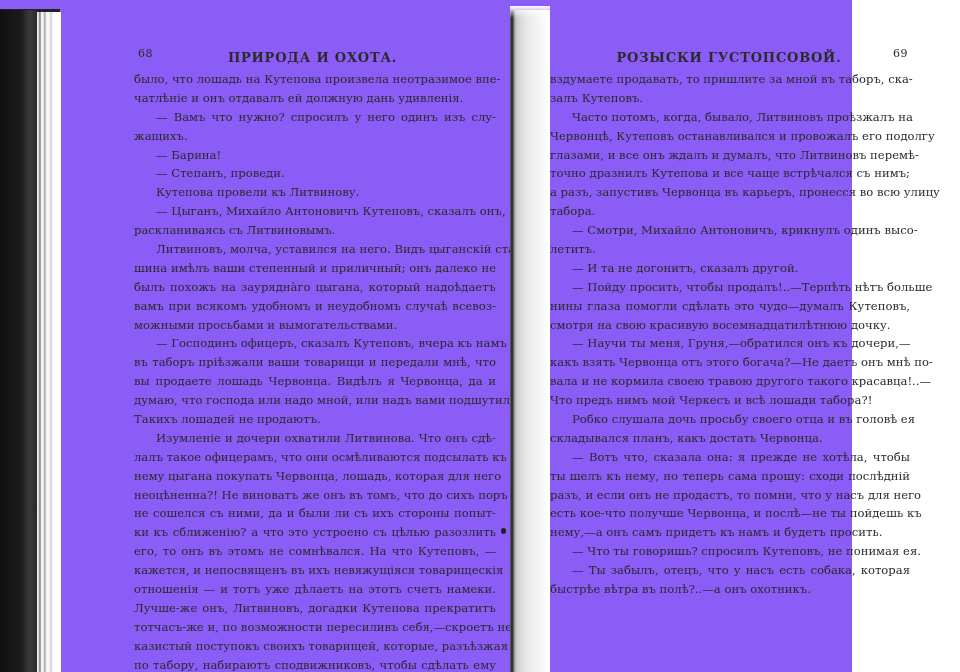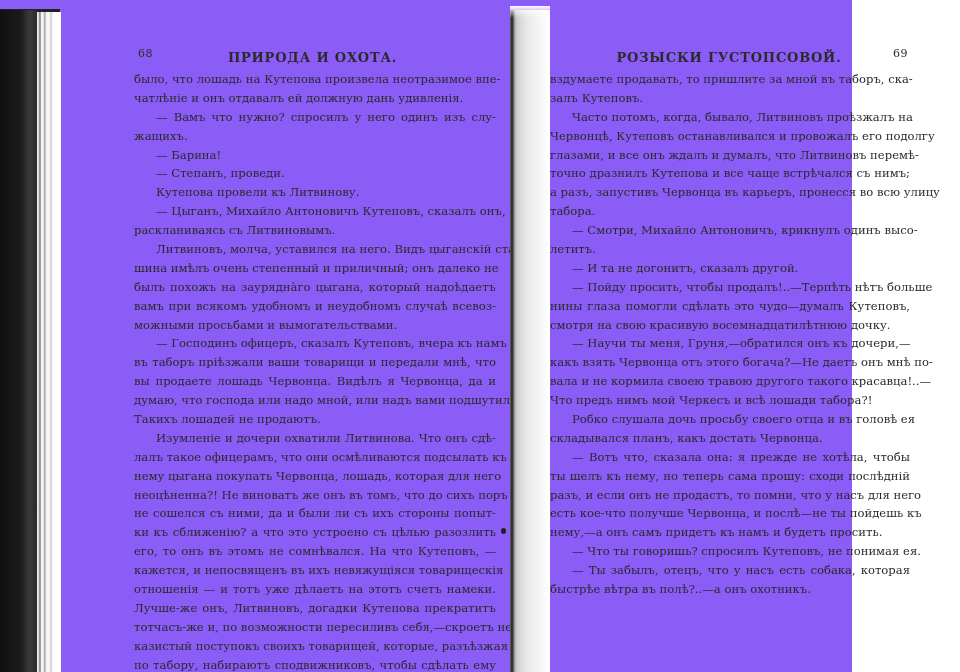--- a/index.html
+++ b/index.html
@@ -103,21 +103,21 @@
         <span class="line">было, что лошадь на Кутепова произвела неотразимое впе-</span>
         <span class="line last">чатлѣніе и онъ отдавалъ ей должную дань удивленія.</span>
         <span class="line indent">— Вамъ что нужно? спросилъ у него одинъ изъ слу-</span>
         <span class="line last">жащихъ.</span>
         <span class="line indent last">— Барина!</span>
         <span class="line indent last">— Степанъ, проведи.</span>
         <span class="line indent last">Кутепова провели къ Литвинову.</span>
         <span class="line indent">— Цыганъ, Михайло Антоновичъ Кутеповъ, сказалъ онъ,</span>
         <span class="line last">раскланиваясь съ Литвиновымъ.</span>
         <span class="line indent">Литвиновъ, молча, уставился на него. Видъ цыганскій стар-</span>
-        <span class="line">шина имѣлъ очень степенный и приличный; онъ далеко не</span>
+        <span class="line">шина имѣлъ ваши степенный и приличный; онъ далеко не</span>
         <span class="line">былъ похожъ на заурядна̀го цыгана, который надоѣдаетъ</span>
         <span class="line">вамъ при всякомъ удобномъ и неудобномъ случаѣ всевоз-</span>
         <span class="line last">можными просьбами и вымогательствами.</span>
         <span class="line indent">— Господинъ офицеръ, сказалъ Кутеповъ, вчера къ намъ</span>
         <span class="line">въ таборъ пріѣзжали ваши товарищи и передали мнѣ, что</span>
         <span class="line">вы продаете лошадь Червонца. Видѣлъ я Червонца, да и</span>
         <span class="line">думаю, что господа или надо мной, или надъ вами подшутили.</span>
         <span class="line last">Такихъ лошадей не продаютъ.</span>
         <span class="line indent">Изумленіе и дочери охватили Литвинова. Что онъ сдѣ-</span>
         <span class="line">лалъ такое офицерамъ, что они осмѣливаются подсылать къ</span>

